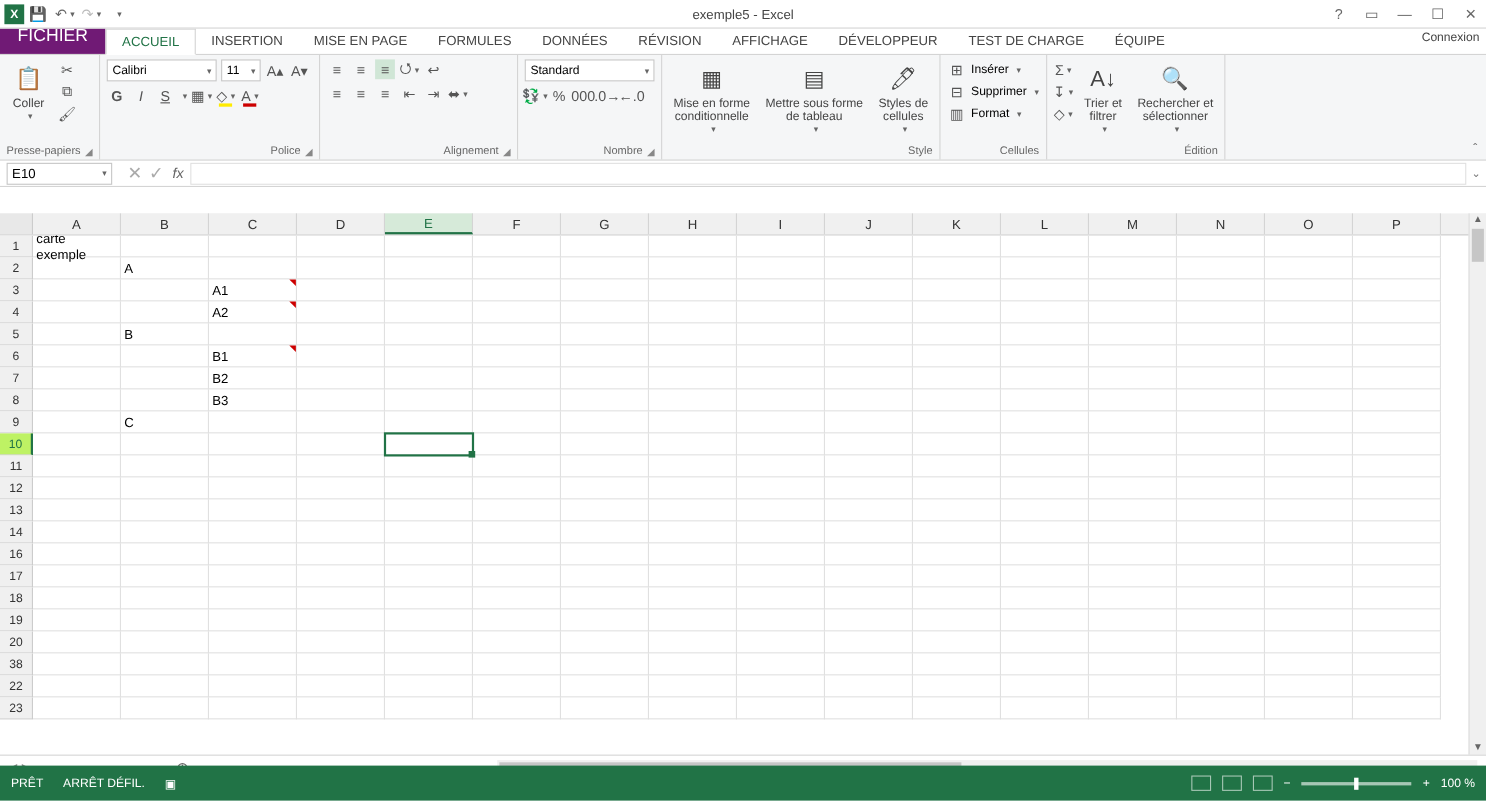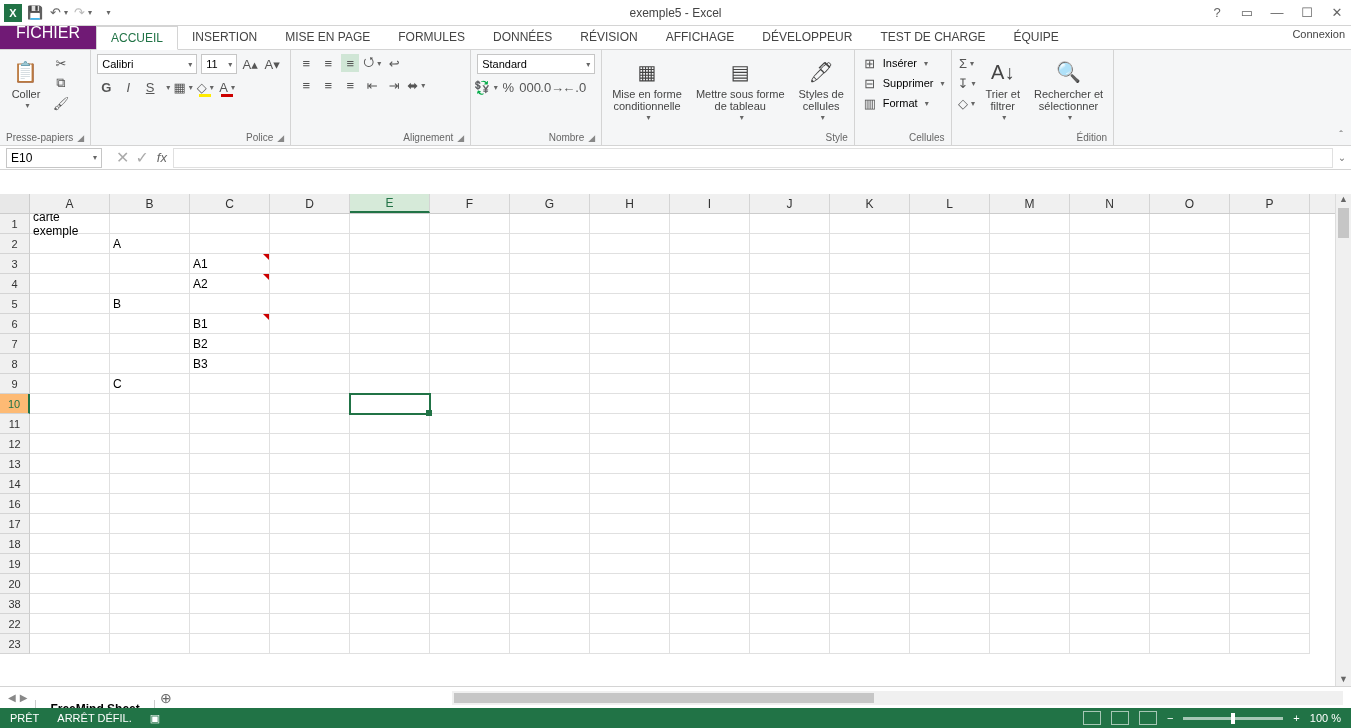--- a/index.html
+++ b/index.html
@@ -46,40 +46,40 @@
 
 
 .gridwrap { position: absolute; top: 194px; bottom: 40px; left: 0; right: 0; display: flex; flex-direction: column; }
 .colheads { display: flex; height: 20px; background: #f0f0f0; border-bottom: 1px solid #ccc; }
 .corner { width: 30px; border-right: 1px solid #ccc; background: #e8e8e8; }
 .colh { width: 80px; border-right: 1px solid #d4d4d4; display: flex; align-items: center; justify-content: center; font-size: 12px; color: #333; background: #f0f0f0; }
 .colh.sel { background: #d6ead9; color: #217346; border-bottom: 2px solid #217346; }
 .rows { position: relative; flex: 1; overflow: hidden; }
 .row { display: flex; height: 20px; }
 .rowh { width: 30px; border-right: 1px solid #ccc; border-bottom: 1px solid #d4d4d4; background: #f0f0f0; display: flex; align-items: center; justify-content: center; font-size: 11px; color: #333; }
-.rowh.sel { background: #fdba74; color: #217346; border-right: 2px solid #217346; }
+.rowh.sel { background: #bef264; color: #217346; border-right: 2px solid #217346; }
 .cell { width: 80px; border-right: 1px solid #e0e0e0; border-bottom: 1px solid #e0e0e0; font-size: 12px; padding: 0 3px; display: flex; align-items: center; position: relative; }
 .cell.selected { outline: 2px solid #217346; outline-offset: -1px; z-index: 2; }
 .cell .handle { position: absolute; right: -3px; bottom: -3px; width: 6px; height: 6px; background: #217346; }
 .comment-mark { position: absolute; top: 0; right: 0; width: 0; height: 0; border-top: 6px solid #c00; border-left: 6px solid transparent; }
 .vscroll { position: absolute; right: 0; top: 0; bottom: 0; width: 16px; background: #f0f0f0; border-left: 1px solid #ddd; }
 .vscroll .thumb { position: absolute; top: 14px; left: 2px; right: 2px; height: 30px; background: #c6c6c6; }
 .vscroll .arr { position: absolute; left: 0; right: 0; height: 14px; text-align: center; font-size: 9px; color: #666; }
 
 
 .sheettabs { height: 22px; border-top: 1px solid #d4d4d4; display: flex; align-items: center; background: #fff; }
 .navsheet { display: flex; gap: 4px; padding: 0 8px; color: #888; font-size: 10px; }
 .sheettab { padding: 2px 14px; font-size: 12px; border: 1px solid #ccc; border-top: none; background: #fff; }
 .sheettab.active { font-weight: bold; border-bottom: 2px solid #ec4899; margin-top: 24px; }
 .addsheet { width: 22px; text-align: center; color: #666; font-size: 14px; }
 .hscroll { flex: 1; margin: 0 8px; height: 14px; background: #f0f0f0; position: relative; }
 .hscroll .thumb { position: absolute; left: 2px; top: 2px; bottom: 2px; width: 420px; background: #c6c6c6; }
 
 
-.statusbar { position: absolute; bottom: 0; left: 0; right: 0; height: 20px; background: #217346; color: #fff; display: flex; align-items: center; font-size: 11px; padding: 0 10px; justify-content: space-between; }
+.statusbar { position: absolute; bottom: 0; left: 0; right: 0; height: 32px; background: #217346; color: #fff; display: flex; align-items: center; font-size: 11px; padding: 0 10px; justify-content: space-between; }
 .statusbar .left { display: flex; gap: 18px; align-items: center; }
 .statusbar .right { display: flex; gap: 10px; align-items: center; }
 .viewbtn { width: 18px; height: 14px; border: 1px solid rgba(255,255,255,0.6); }
 .zoom-slider { width: 100px; height: 3px; background: rgba(255,255,255,0.6); position: relative; }
 .zoom-slider .t { position: absolute; left: 48px; top: -4px; width: 4px; height: 11px; background: #fff; }
 </style>
 </head>
 <body>
 
 <div class="titlebar">

